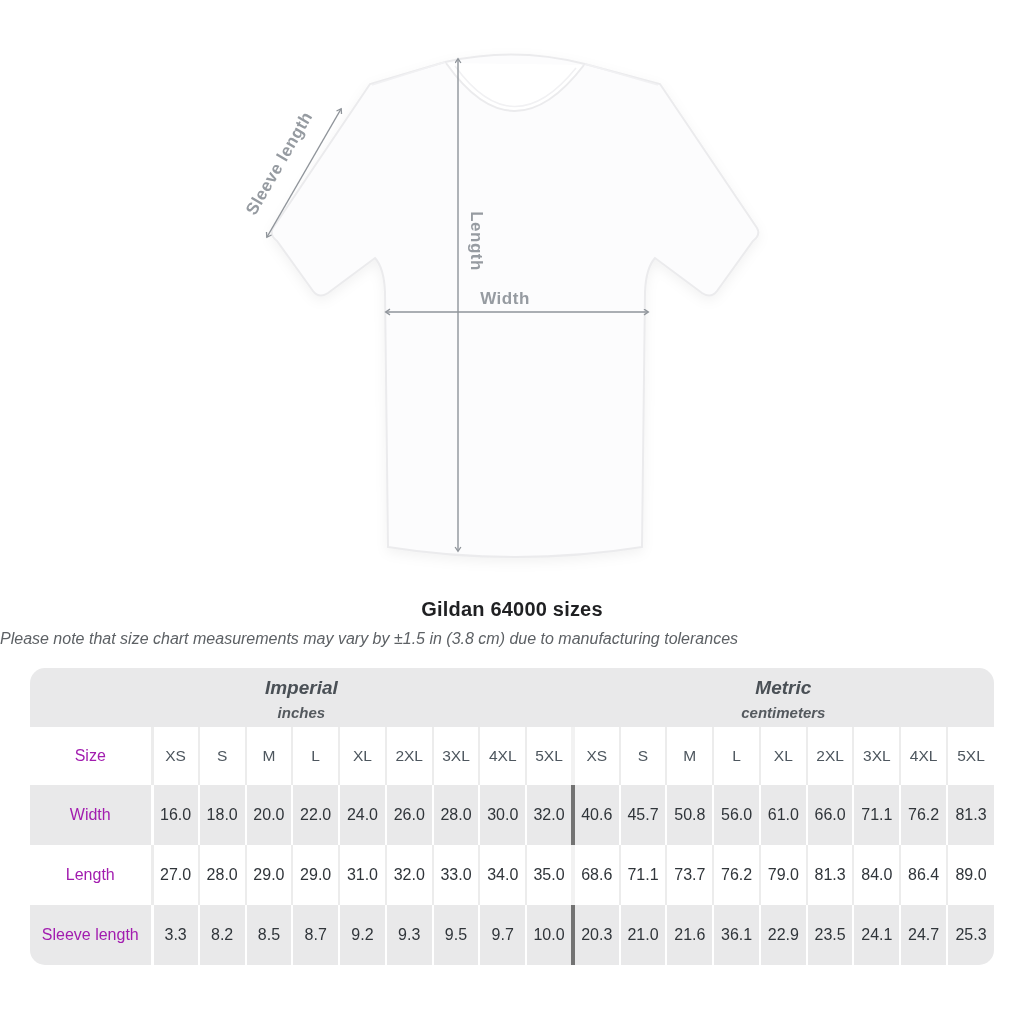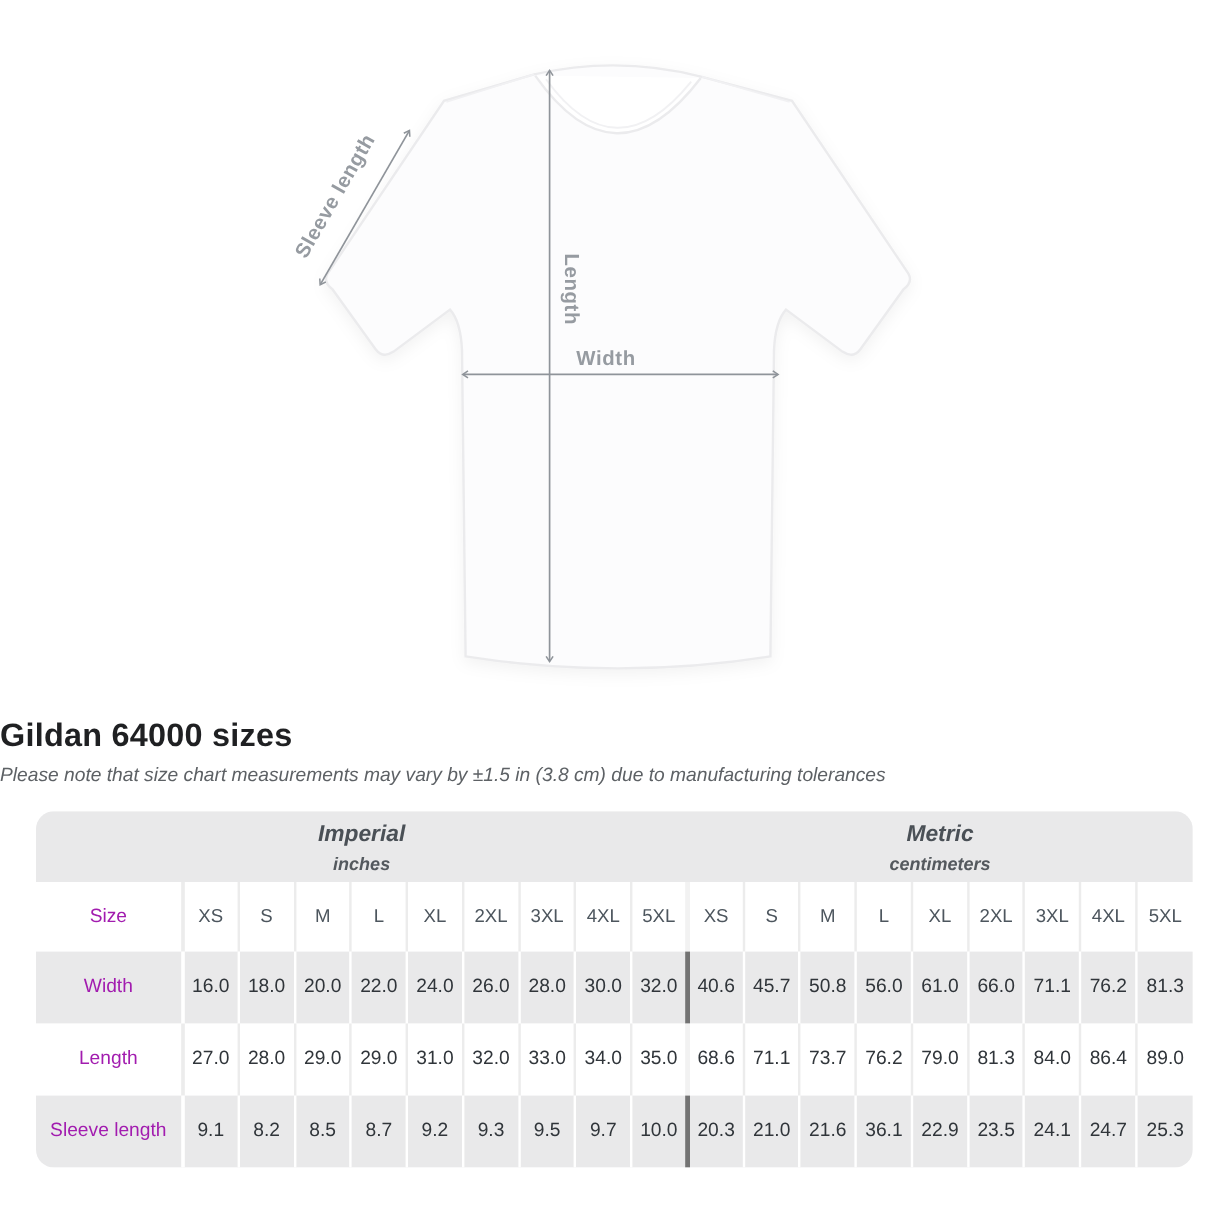--- a/index.html
+++ b/index.html
@@ -8,21 +8,21 @@
 
   
   .diagram-wrap { width: 1024px; height: 588px; position: relative; }
   .diagram-wrap svg { display: block; }
   .shirt-shape { filter: drop-shadow(0 4px 6px rgba(0,0,0,0.05)); }
   .measure-line { stroke: #8f949a; stroke-width: 1.4; fill: none; }
   .measure-label { fill: #969ba1; font-family: "Liberation Sans", sans-serif;
                    font-size: 17px; font-weight: bold; letter-spacing: .5px; }
 
   
-  .page-title { font-size: 27px; font-weight: bold;
+  .page-title { text-align: center; font-size: 20px; font-weight: bold;
                 color: #1f2022; margin-top: 10px; letter-spacing: .2px; }
   .tolerance-note { text-align: left; font-style: italic; font-size: 16px;
                     color: #5d6165; margin-top: 9px; }
 
   
   .size-table { width: 964px; margin: 20px auto 0 auto; border-radius: 15px;
                 overflow: hidden; background: #ffffff; }
 
   .group-header { display: flex; background: #e9e9ea; height: 59px; }
   .group-header .group { display: flex; flex-direction: column; align-items: center;
@@ -203,21 +203,21 @@
       <td class="val">76.2</td>
       <td class="val">79.0</td>
       <td class="val">81.3</td>
       <td class="val">84.0</td>
       <td class="val">86.4</td>
       <td class="val">89.0</td>
     </tr>
 
     <tr class="row-gray">
       <th class="lbl">Sleeve length</th>
-      <td class="val first-data">9.1</td>
+      <td class="val first-data">3.3</td>
       <td class="val">8.2</td>
       <td class="val">8.5</td>
       <td class="val">8.7</td>
       <td class="val">9.2</td>
       <td class="val">9.3</td>
       <td class="val">9.5</td>
       <td class="val">9.7</td>
       <td class="val">10.0</td>
       <td class="val metric-start">20.3</td>
       <td class="val">21.0</td>

